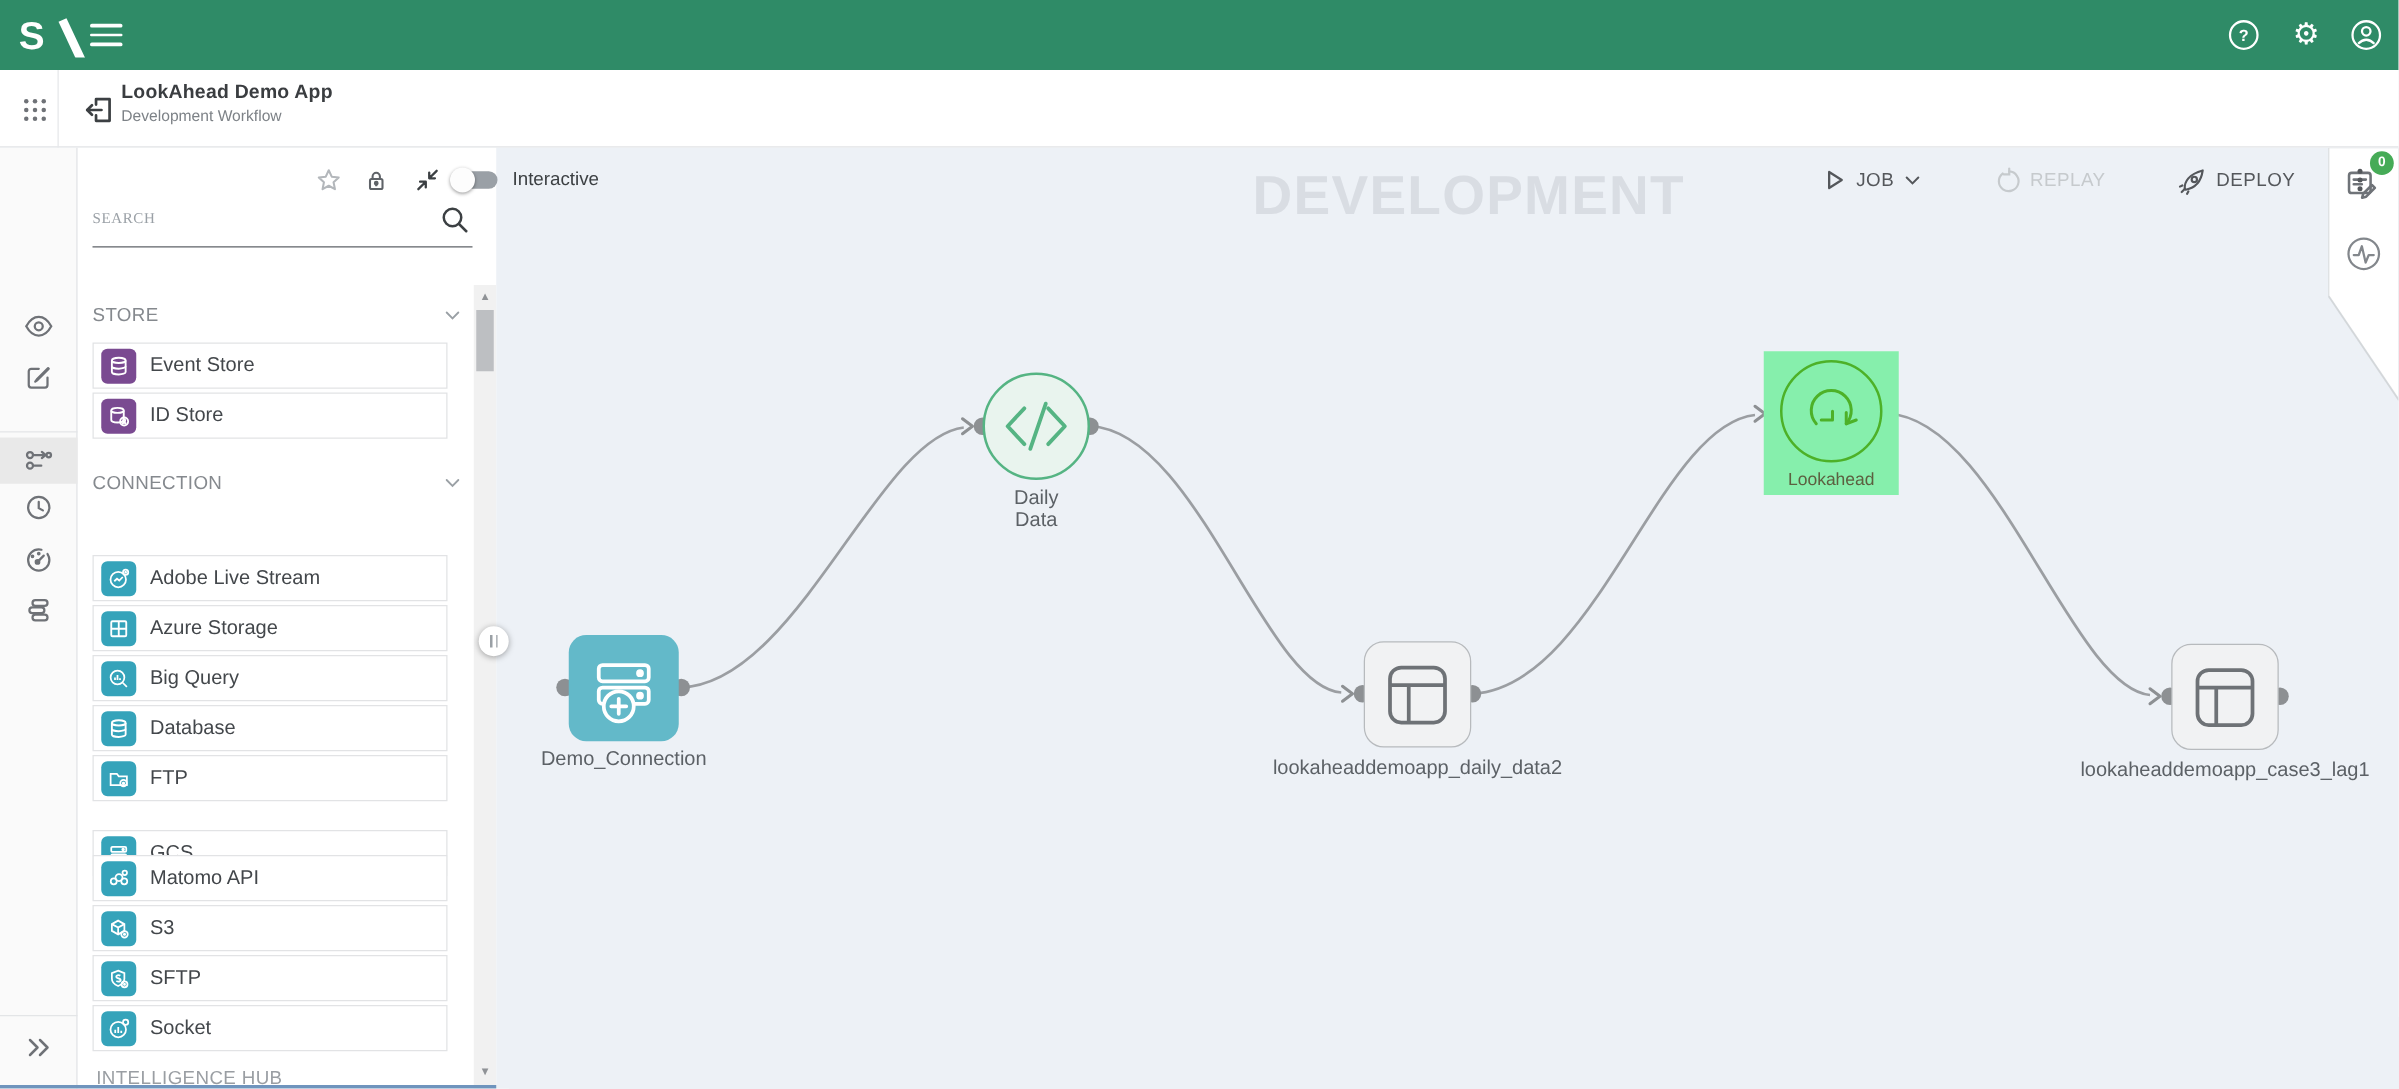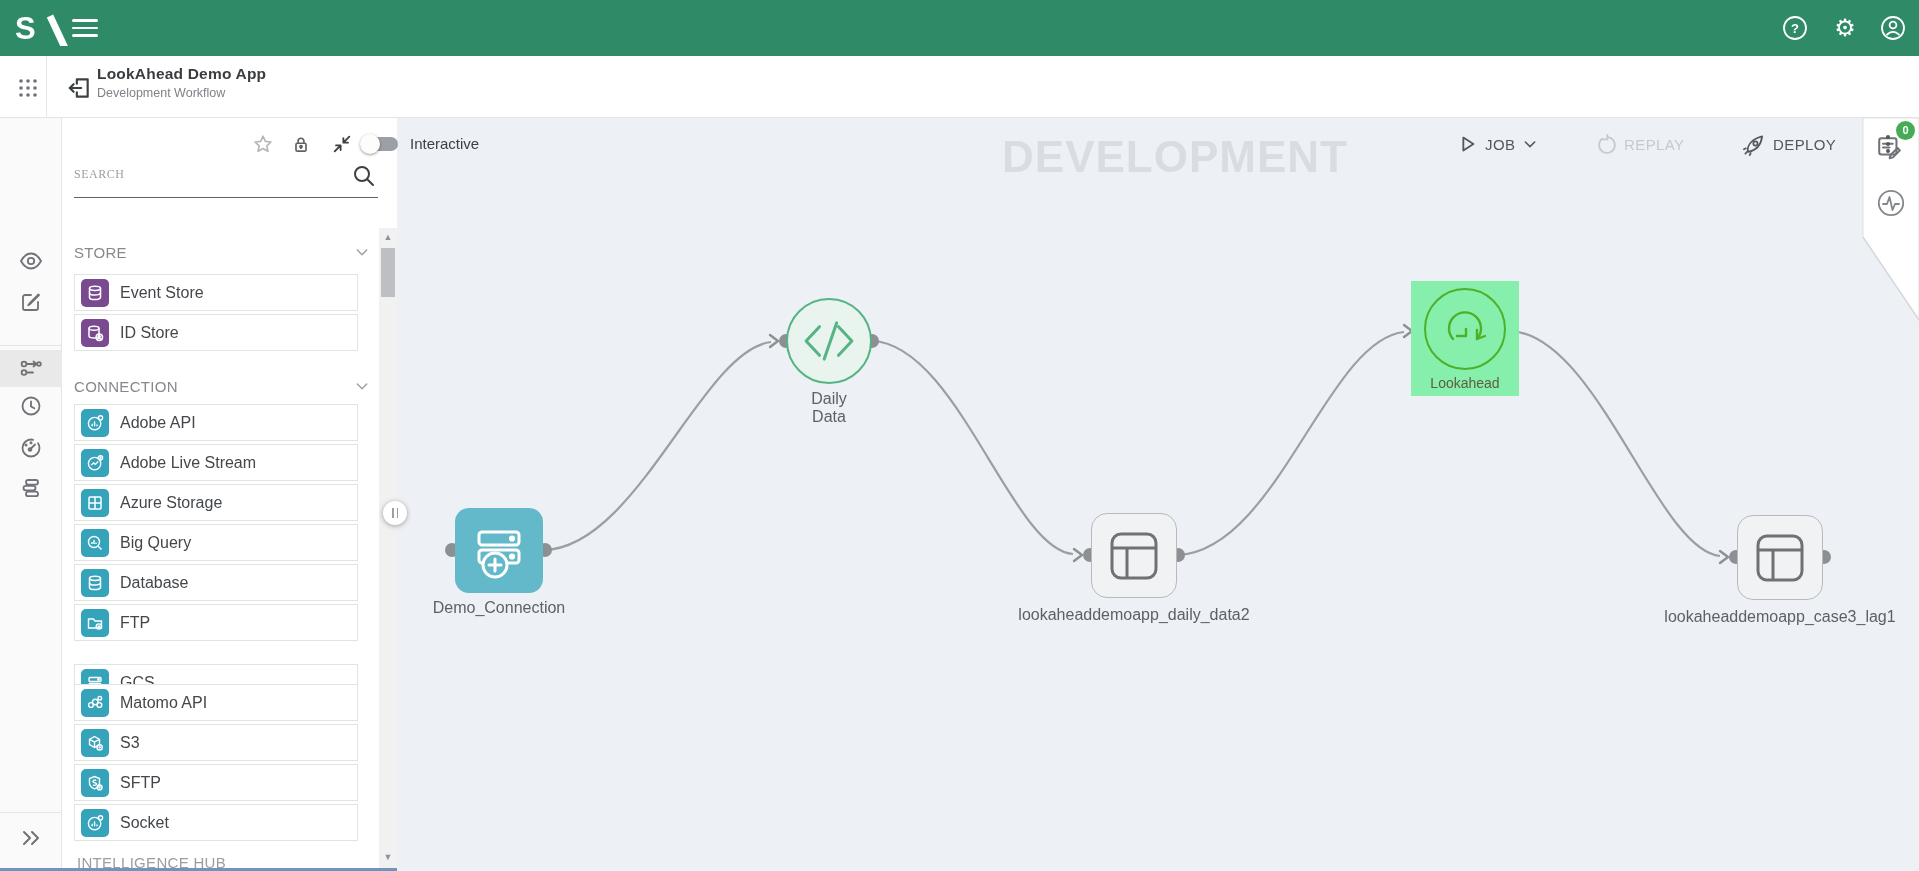--- a/index.html
+++ b/index.html
@@ -300,30 +300,20 @@
       <span class="plabel">ID Store</span>
     </div>
 
     <div class="psection" style="top:258px">
       <span class="ptxt">CONNECTION</span>
       <svg width="16" height="16" viewBox="0 0 24 24" fill="none" stroke="#9aa0a5" stroke-width="2.2" stroke-linecap="round">
           <path d="M5,9 l7,7 7,-7"></path>
         </svg>
     </div>
 
-    <div class="prow" style="top:286px">
-      <span class="picon conn">
-        <svg width="18" height="18" viewBox="0 0 18 18" fill="none" stroke="#fff" stroke-width="1.4">
-          <circle cx="8.6" cy="9.6" r="6.2"></circle>
-          <path d="M6.2,12.3 v-2.6 M8.6,12.3 v-4.8 M11,12.3 v-1.8"></path>
-          <circle cx="14.5" cy="3.8" r="2.1"></circle>
-        </svg>
-      </span>
-      <span class="plabel">Adobe API</span>
-    </div>
     <div class="prow" style="top:326px">
       <span class="picon conn">
         <svg width="18" height="18" viewBox="0 0 18 18" fill="none" stroke="#fff" stroke-width="1.4">
           <circle cx="8.6" cy="9.6" r="6.2"></circle>
           <path d="M5.4,11 l2.2,-2 1.8,1.4 2.8,-2.8"></path>
           <circle cx="14.5" cy="3.8" r="2.1"></circle>
           <path d="M14.5,2.8 v2 M13.5,3.8 h2"></path>
         </svg>
       </span>
       <span class="plabel">Adobe Live Stream</span>

